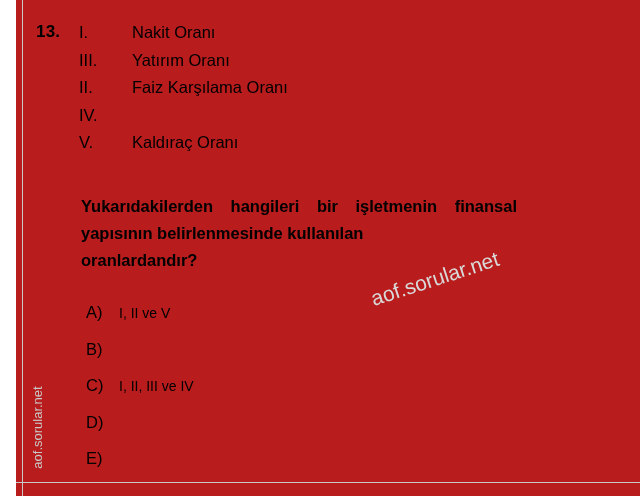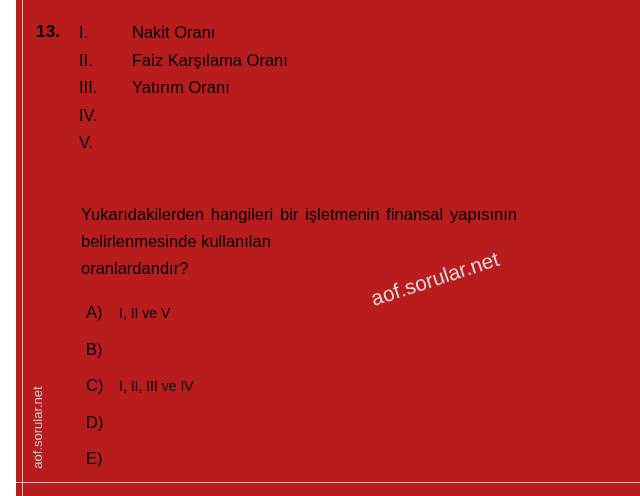--- a/index.html
+++ b/index.html
@@ -74,25 +74,24 @@
     line-height: 22px;
     margin-left: 20px;
   }
 
   .prompt {
     position: absolute;
     left: 65px;
     top: 193px;
     width: 436px;
     font-size: 16.5px;
-    font-weight: normal;
+    font-weight: bold;
     line-height: 27px;
     text-align: justify;
     text-justify: inter-word;
-    margin-top: 8px;
   }
   .prompt span.lastline {
     display: block;
   }
 
   .options {
     position: absolute;
     left: 70px;
     top: 302px;
     width: 420px;
@@ -149,32 +148,33 @@
   <div class="bottom-rule"></div>
 
   <div class="question-number">13.</div>
 
   <div class="roman-list">
     <div class="roman-row">
       <div class="roman-label">I.</div>
       <div class="roman-text">Nakit Oranı</div>
     </div>
     <div class="roman-row">
+      <div class="roman-label">III.</div>
+      <div class="roman-text">Yatırım Oranı</div>
+    </div>
+    <div class="roman-row">
       <div class="roman-label">II.</div>
       <div class="roman-text">Faiz Karşılama Oranı</div>
     </div>
     <div class="roman-row">
-      <div class="roman-label">III.</div>
-      <div class="roman-text">Yatırım Oranı</div>
-    </div>
-    <div class="roman-row">
       <div class="roman-label">IV.</div>
     </div>
     <div class="roman-row">
       <div class="roman-label">V.</div>
+      <div class="roman-text">Kaldıraç Oranı</div>
     </div>
   </div>
 
   <div class="prompt">
     <span>Yukarıdakilerden hangileri bir işletmenin</span>
     <span>finansal yapısının belirlenmesinde kullanılan</span>
     <span class="lastline">oranlardandır?</span>
   </div>
 
   <div class="options">

